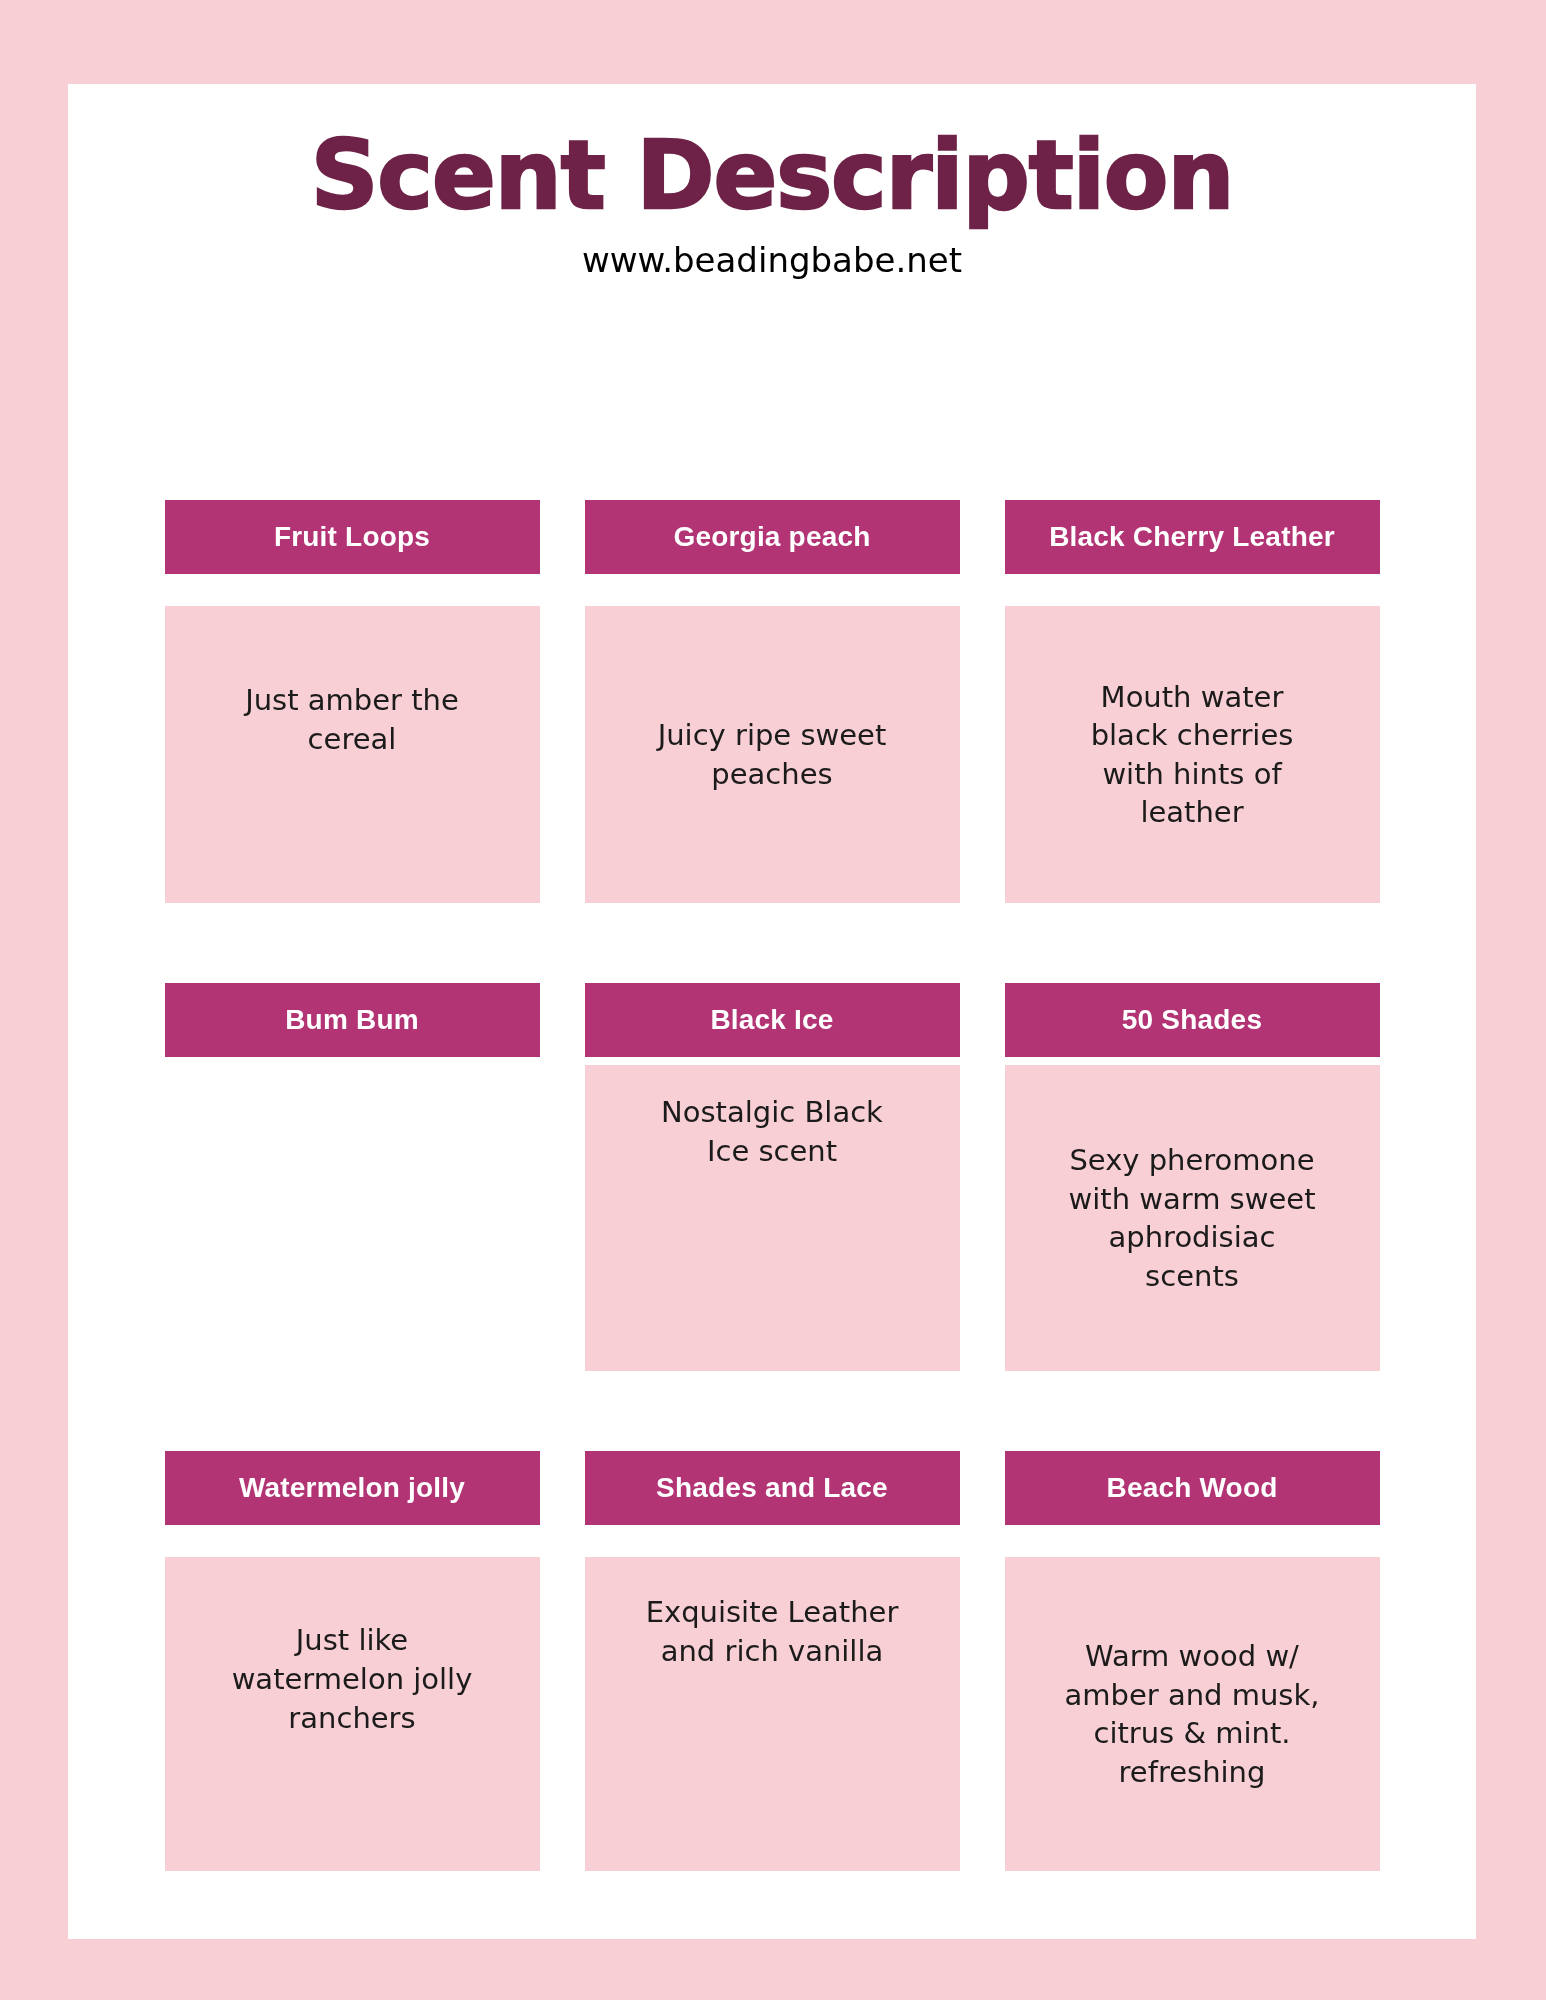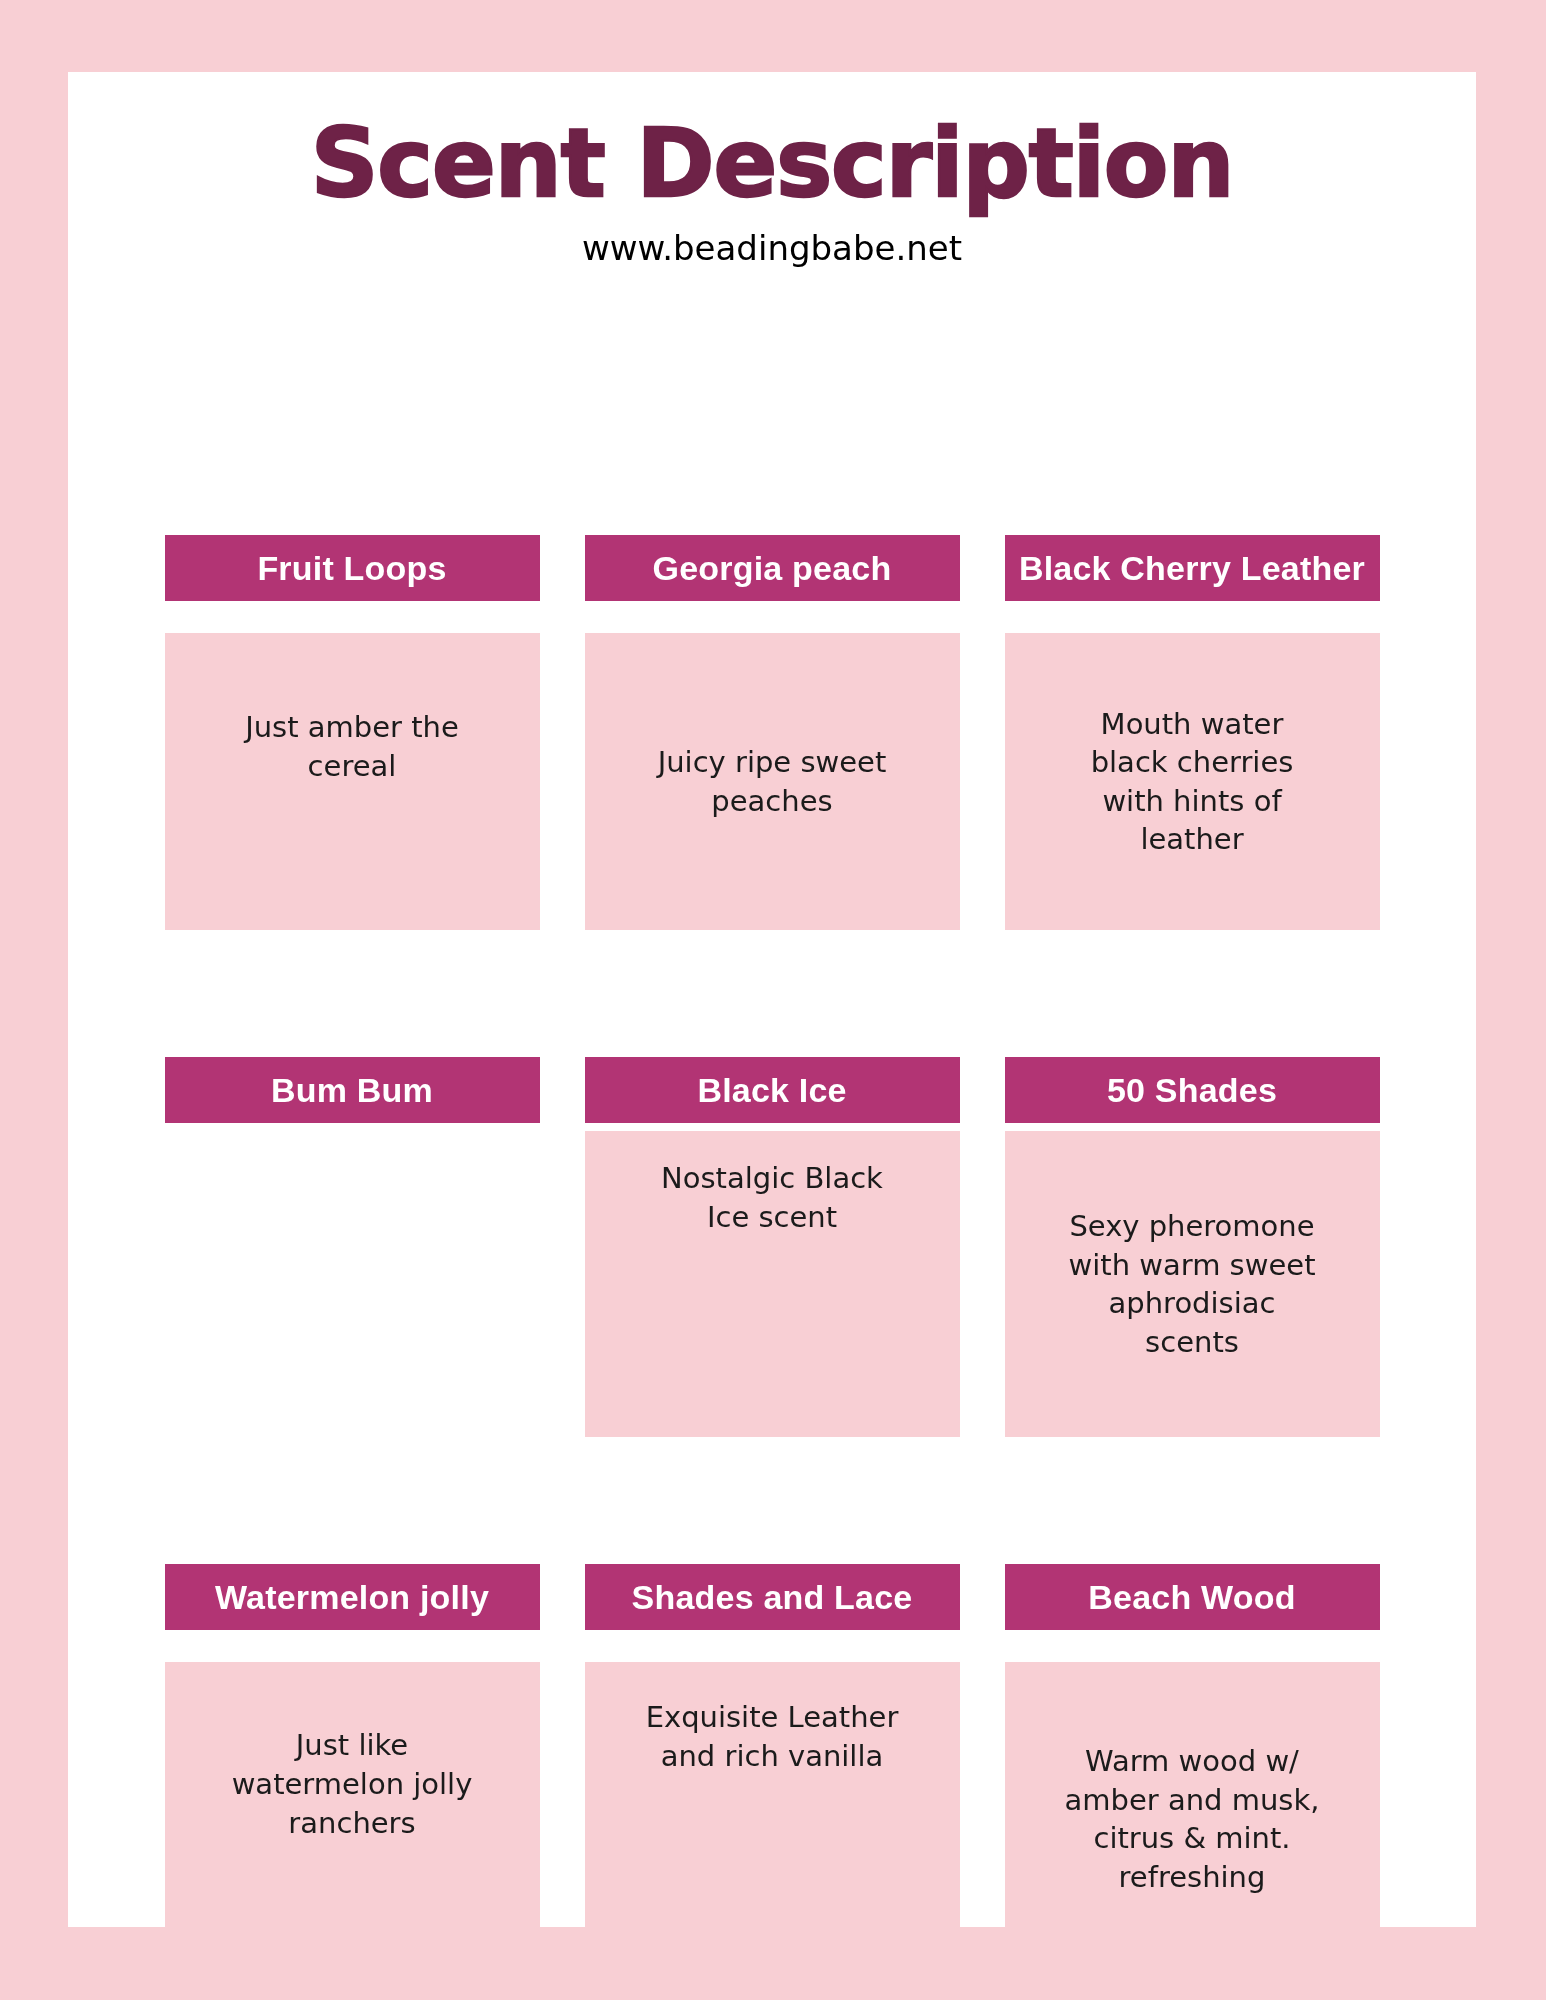--- a/index.html
+++ b/index.html
@@ -6,21 +6,21 @@
   body {
     width: 1546px;
     height: 2000px;
     position: relative;
     background: #f8cfd4;
     font-family: "DejaVu Sans", "Liberation Sans", sans-serif;
   }
   .panel {
     position: absolute;
     left: 68px;
-    top: 72px;
+    top: 84px;
     width: 1408px;
     height: 1855px;
     background: #ffffff;
     text-align: center;
     box-sizing: border-box;
     padding-top: 38px;
   }
   .page-title {
     margin: 0;
     font-family: "DejaVu Sans", sans-serif;
@@ -41,31 +41,30 @@
   .grid {
     margin-top: 218px;
     display: grid;
     grid-template-columns: repeat(3, 375px);
     column-gap: 45px;
     row-gap: 80px;
     justify-content: center;
   }
   .card { display: flex; flex-direction: column; }
   .card-header {
-    height: 66px;
+    height: 74px;
     background: #b23474;
     color: #ffffff;
     font-family: "Liberation Sans", sans-serif;
     font-weight: bold;
-    font-size: 34px;
+    font-size: 28px;
     display: flex;
     align-items: center;
     justify-content: center;
     letter-spacing: 0.2px;
-    margin-top: 47px;
   }
   .card-body {
     margin-top: 32px;
     background: #f8cfd4;
     color: #1b1b1b;
     font-size: 29px;
     line-height: 1.33;
     white-space: pre-line;
     display: flex;
     align-items: center;

